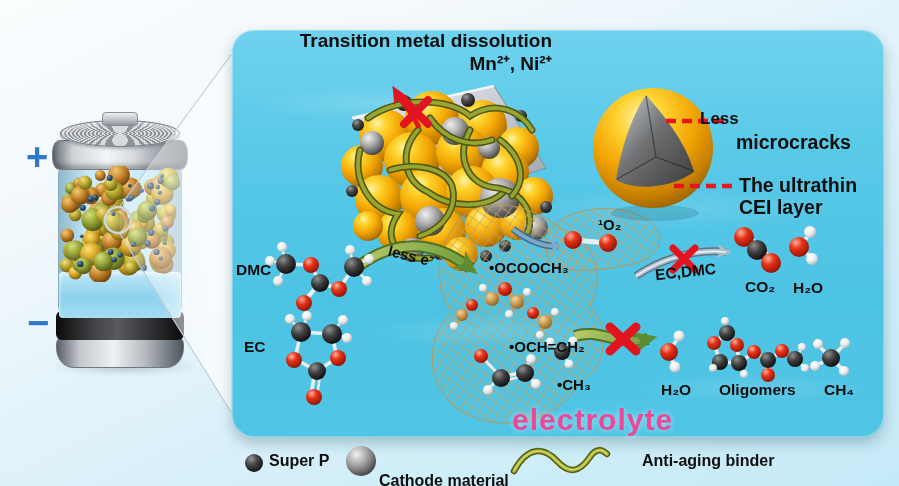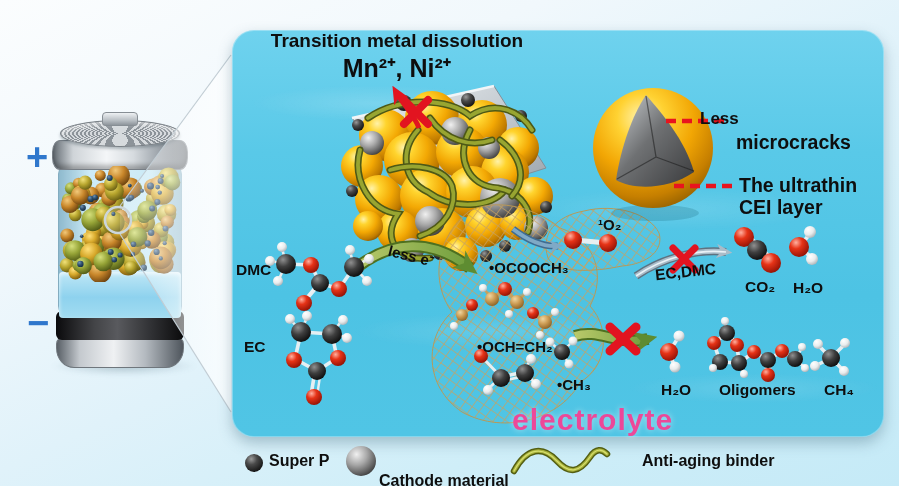--- a/index.html
+++ b/index.html
@@ -38,21 +38,21 @@
   .panel::after{content:"";position:absolute;inset:0;border-radius:22px;
     background:
       radial-gradient(ellipse 180px 26px at 22% 18%,rgba(255,255,255,.16),rgba(255,255,255,0) 70%),
       radial-gradient(ellipse 220px 30px at 68% 44%,rgba(255,255,255,.12),rgba(255,255,255,0) 70%),
       radial-gradient(ellipse 200px 26px at 40% 74%,rgba(255,255,255,.13),rgba(255,255,255,0) 70%),
       radial-gradient(ellipse 180px 22px at 80% 88%,rgba(255,255,255,.12),rgba(255,255,255,0) 70%);}
   .wedge{position:absolute;inset:0;z-index:2;pointer-events:none;}
   .art{position:absolute;inset:0;z-index:4;pointer-events:none;}
   
   .lbl{position:absolute;z-index:5;color:#0e0e0e;font-weight:bold;white-space:nowrap;}
-  .ctr{text-align:center;}
+  .ctr{text-align:right;}
   .terminal{color:#2f77cc;}
   .electrolyte{color:#ec4899;text-shadow:0 0 6px rgba(255,255,255,.55);letter-spacing:1px;}
   
   .bu{stroke:#4e5916;stroke-width:7;fill:none;stroke-linecap:round;}
   .bo{stroke:#98a531;stroke-width:3.8;fill:none;stroke-linecap:round;}
   .dash{stroke:#e8141e;stroke-width:4.5;stroke-dasharray:10 6;fill:none;}
   .xmark{stroke:#e21420;stroke-linecap:round;fill:none;}
 </style>
 </head>
 <body>
@@ -605,36 +605,36 @@
     <path d="M514,471 C527,447 543,446 557,461 C569,474 579,473 590,457 C596,448 602,449 607,454" stroke="#545f12" stroke-width="6.5" fill="none" stroke-linecap="round"></path>
     <path d="M514,471 C527,447 543,446 557,461 C569,474 579,473 590,457 C596,448 602,449 607,454" stroke="#a8b23a" stroke-width="3.5" fill="none" stroke-linecap="round"></path>
     <path d="M514,471 C527,447 543,446 557,461 C569,474 579,473 590,457 C596,448 602,449 607,454" stroke="#d6de70" stroke-width="1.2" fill="none" stroke-linecap="round"></path>
   </g>
 </svg>
 
 <div class="lbl terminal" style="left:26px;top:136px;font-size:38px;">+</div>
 <div class="lbl terminal" style="left:27px;top:302px;font-size:38px;">−</div>
 
 <div class="lbl ctr" style="left:242px;top:30px;width:310px;font-size:19px;">Transition metal dissolution</div>
-<div class="lbl ctr" style="left:242px;top:50px;width:310px;font-size:25px;">Mn²⁺, Ni²⁺</div>
+<div class="lbl ctr" style="left:242px;top:50px;width:310px;font-size:19px;">Mn²⁺, Ni²⁺</div>
 
 <div class="lbl" style="left:700px;top:109px;font-size:17px;">Less</div>
 <div class="lbl" style="left:736px;top:131px;font-size:19.5px;">microcracks</div>
 <div class="lbl" style="left:739px;top:174px;font-size:19.5px;">The ultrathin</div>
 <div class="lbl" style="left:739px;top:196px;font-size:19.5px;">CEI layer</div>
 
 <div class="lbl" style="left:236px;top:261px;font-size:15.5px;">DMC</div>
 <div class="lbl" style="left:244px;top:338px;font-size:15.5px;">EC</div>
 
 <div class="lbl" style="left:391px;top:240px;font-size:15px;transform:rotate(14deg);transform-origin:left top;">less e⁻</div>
 <div class="lbl" style="left:655px;top:263px;font-size:15.5px;transform:rotate(-6deg);">EC,DMC</div>
 
 <div class="lbl" style="left:489px;top:259px;font-size:15px;">•OCOOCH₃</div>
 <div class="lbl" style="left:598px;top:216px;font-size:15px;">¹O₂</div>
-<div class="lbl" style="left:477px;top:338px;font-size:15px;">•OCH=CH₂</div>
+<div class="lbl" style="left:477px;top:338px;font-size:15px;padding-left:32px;">•OCH=CH₂</div>
 <div class="lbl" style="left:557px;top:340px;font-size:15px;margin-top:36px;">•CH₃</div>
 
 <div class="lbl" style="left:745px;top:278px;font-size:15.5px;">CO₂</div>
 <div class="lbl" style="left:793px;top:279px;font-size:15.5px;">H₂O</div>
 <div class="lbl" style="left:661px;top:381px;font-size:15.5px;">H₂O</div>
 <div class="lbl" style="left:719px;top:381px;font-size:15.5px;">Oligomers</div>
 <div class="lbl" style="left:824px;top:381px;font-size:15.5px;">CH₄</div>
 
 <div class="lbl electrolyte" style="left:512px;top:403px;font-size:30px;">electrolyte</div>
 

